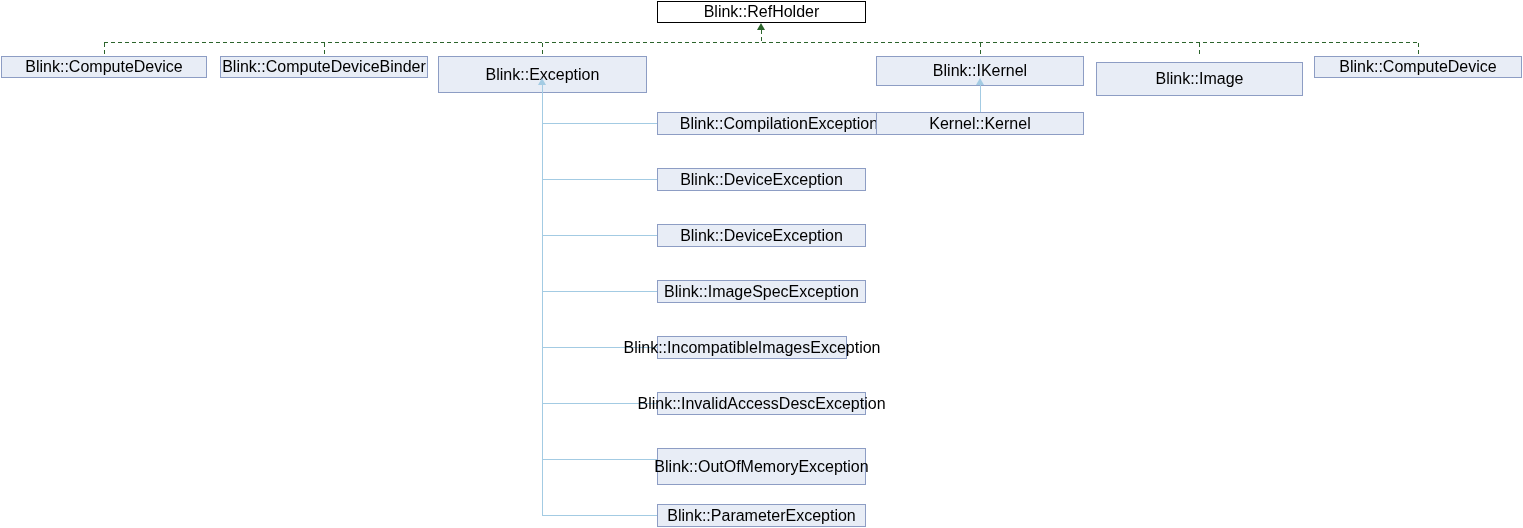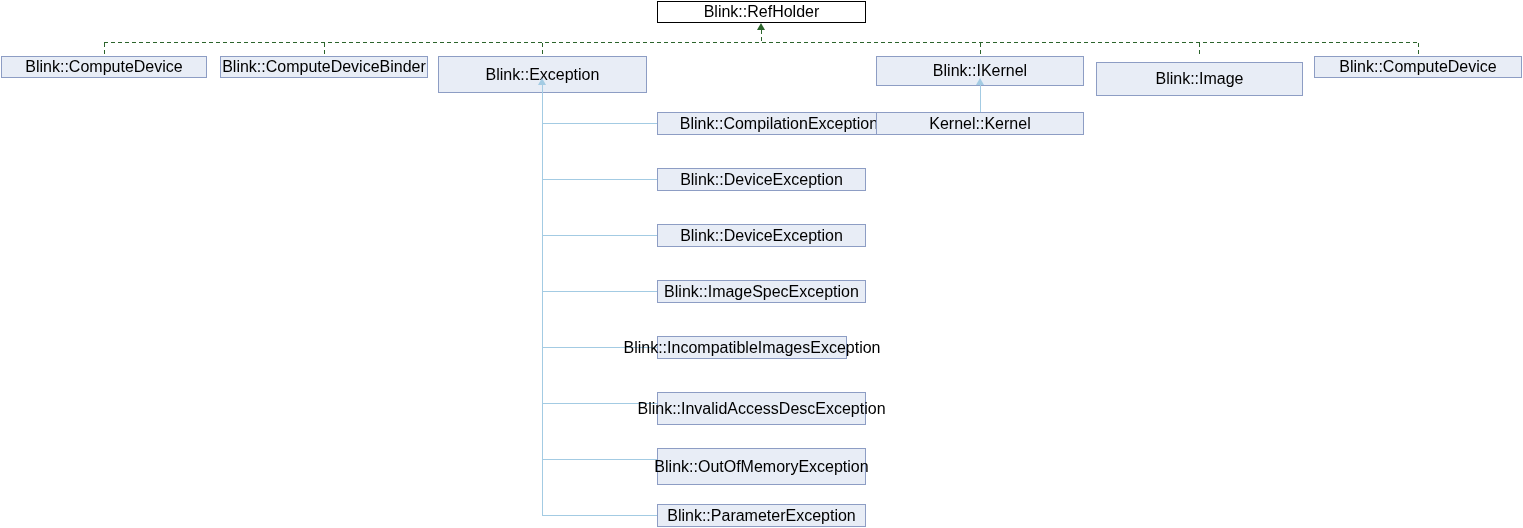--- a/index.html
+++ b/index.html
@@ -136,21 +136,21 @@
   </div>
   <div class="cbox" style="left:657px; top:280px; width:209px; height:23px">
     <span class="lbl">Blink::ImageSpecException</span>
   </div>
   <div class="cbox" style="left:657px; top:224px; width:209px; height:23px">
     <span class="lbl">Blink::DeviceException</span>
   </div>
   <div class="cbox" style="left:657px; top:336px; width:190px; height:23px">
     <span class="lbl">Blink::IncompatibleImagesException</span>
   </div>
-  <div class="cbox" style="left:657px; top:392px; width:209px; height:33px">
+  <div class="cbox" style="left:657px; top:392px; width:209px; height:23px">
     <span class="lbl">Blink::InvalidAccessDescException</span>
   </div>
   <div class="cbox" style="left:657px; top:448px; width:209px; height:37px">
     <span class="lbl">Blink::OutOfMemoryException</span>
   </div>
   <div class="cbox" style="left:657px; top:504px; width:209px; height:23px">
     <span class="lbl">Blink::ParameterException</span>
   </div>
 
   <div class="arrow-up arrow-blue" style="left:976px; top:78px"></div>

